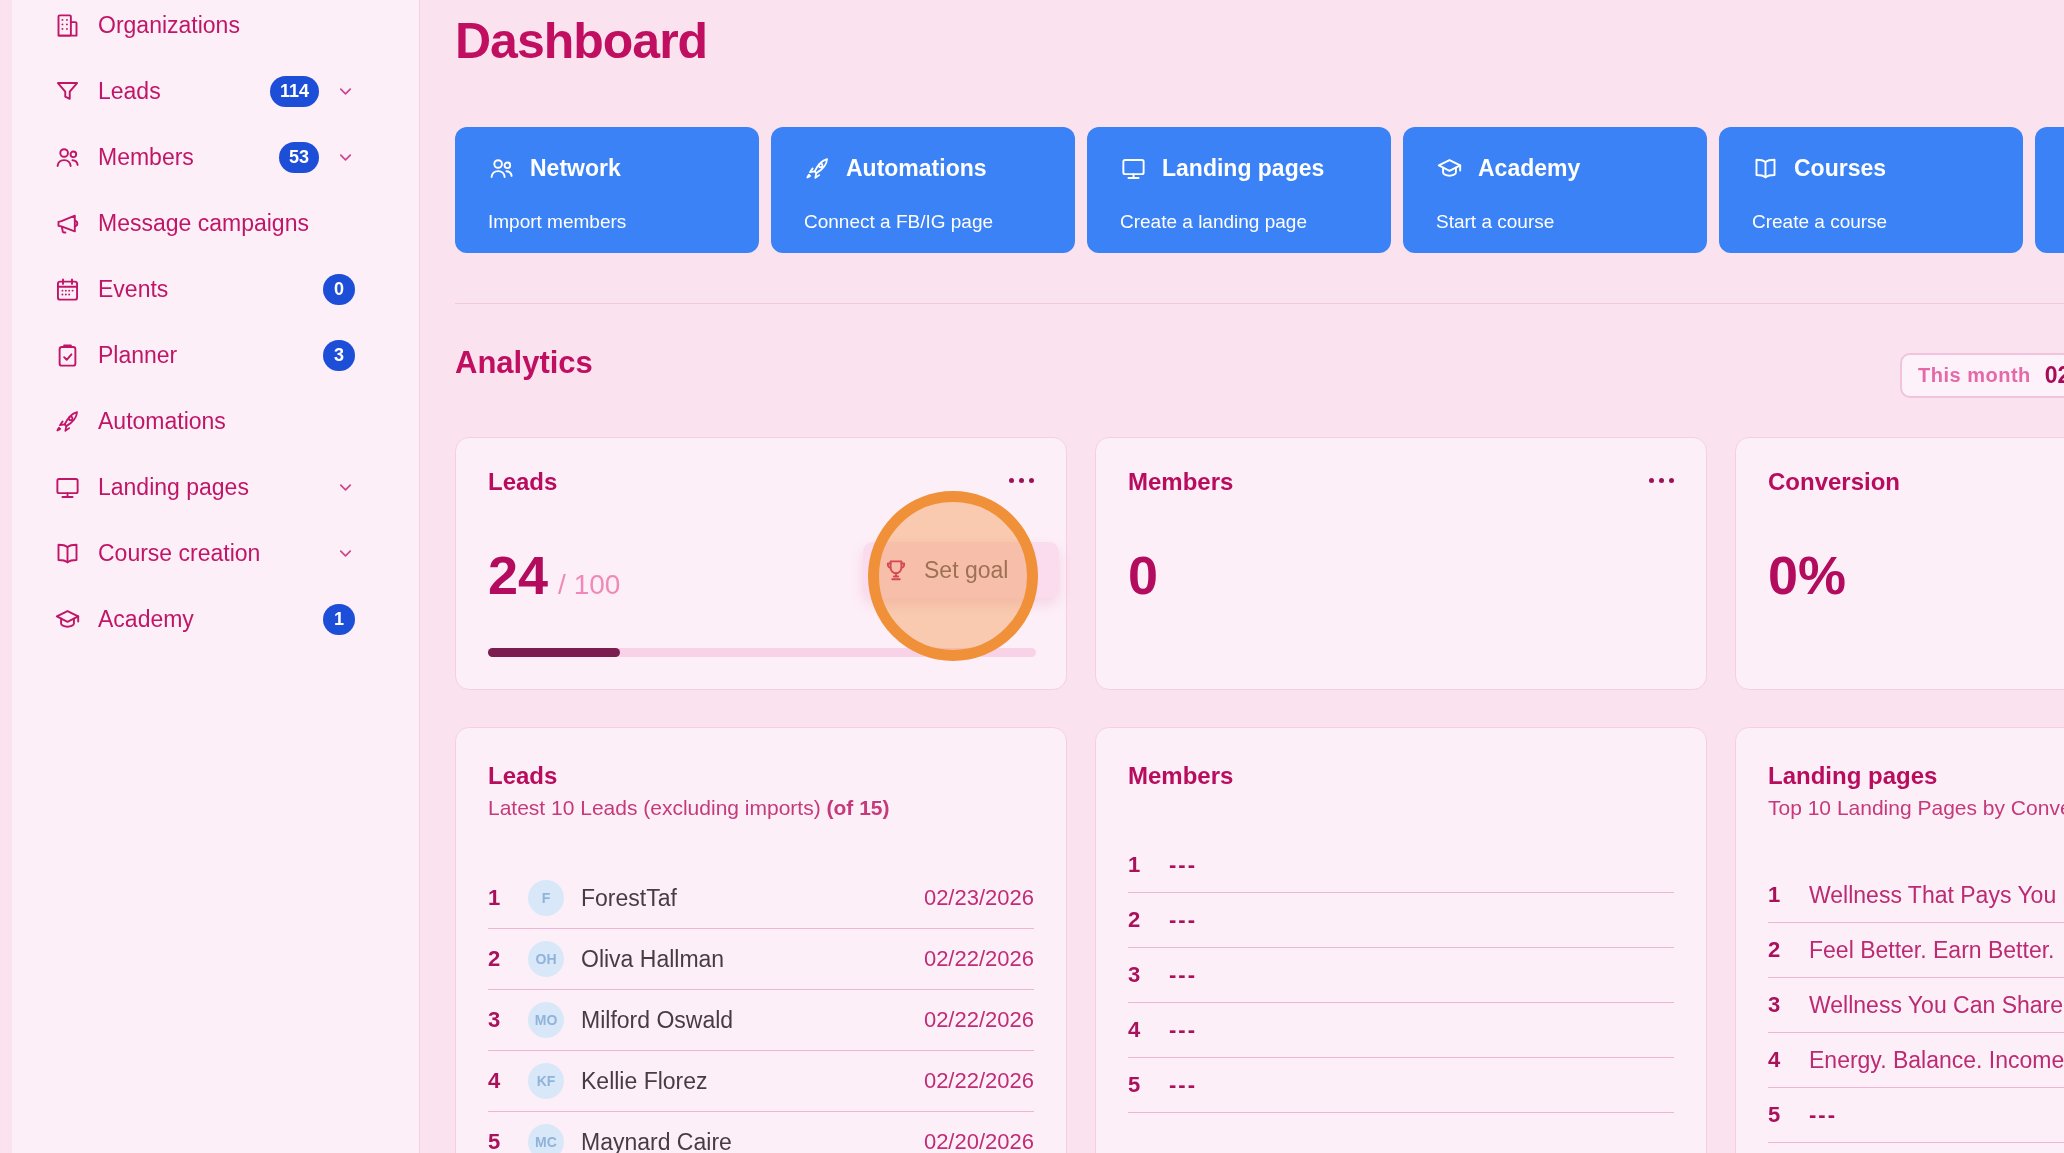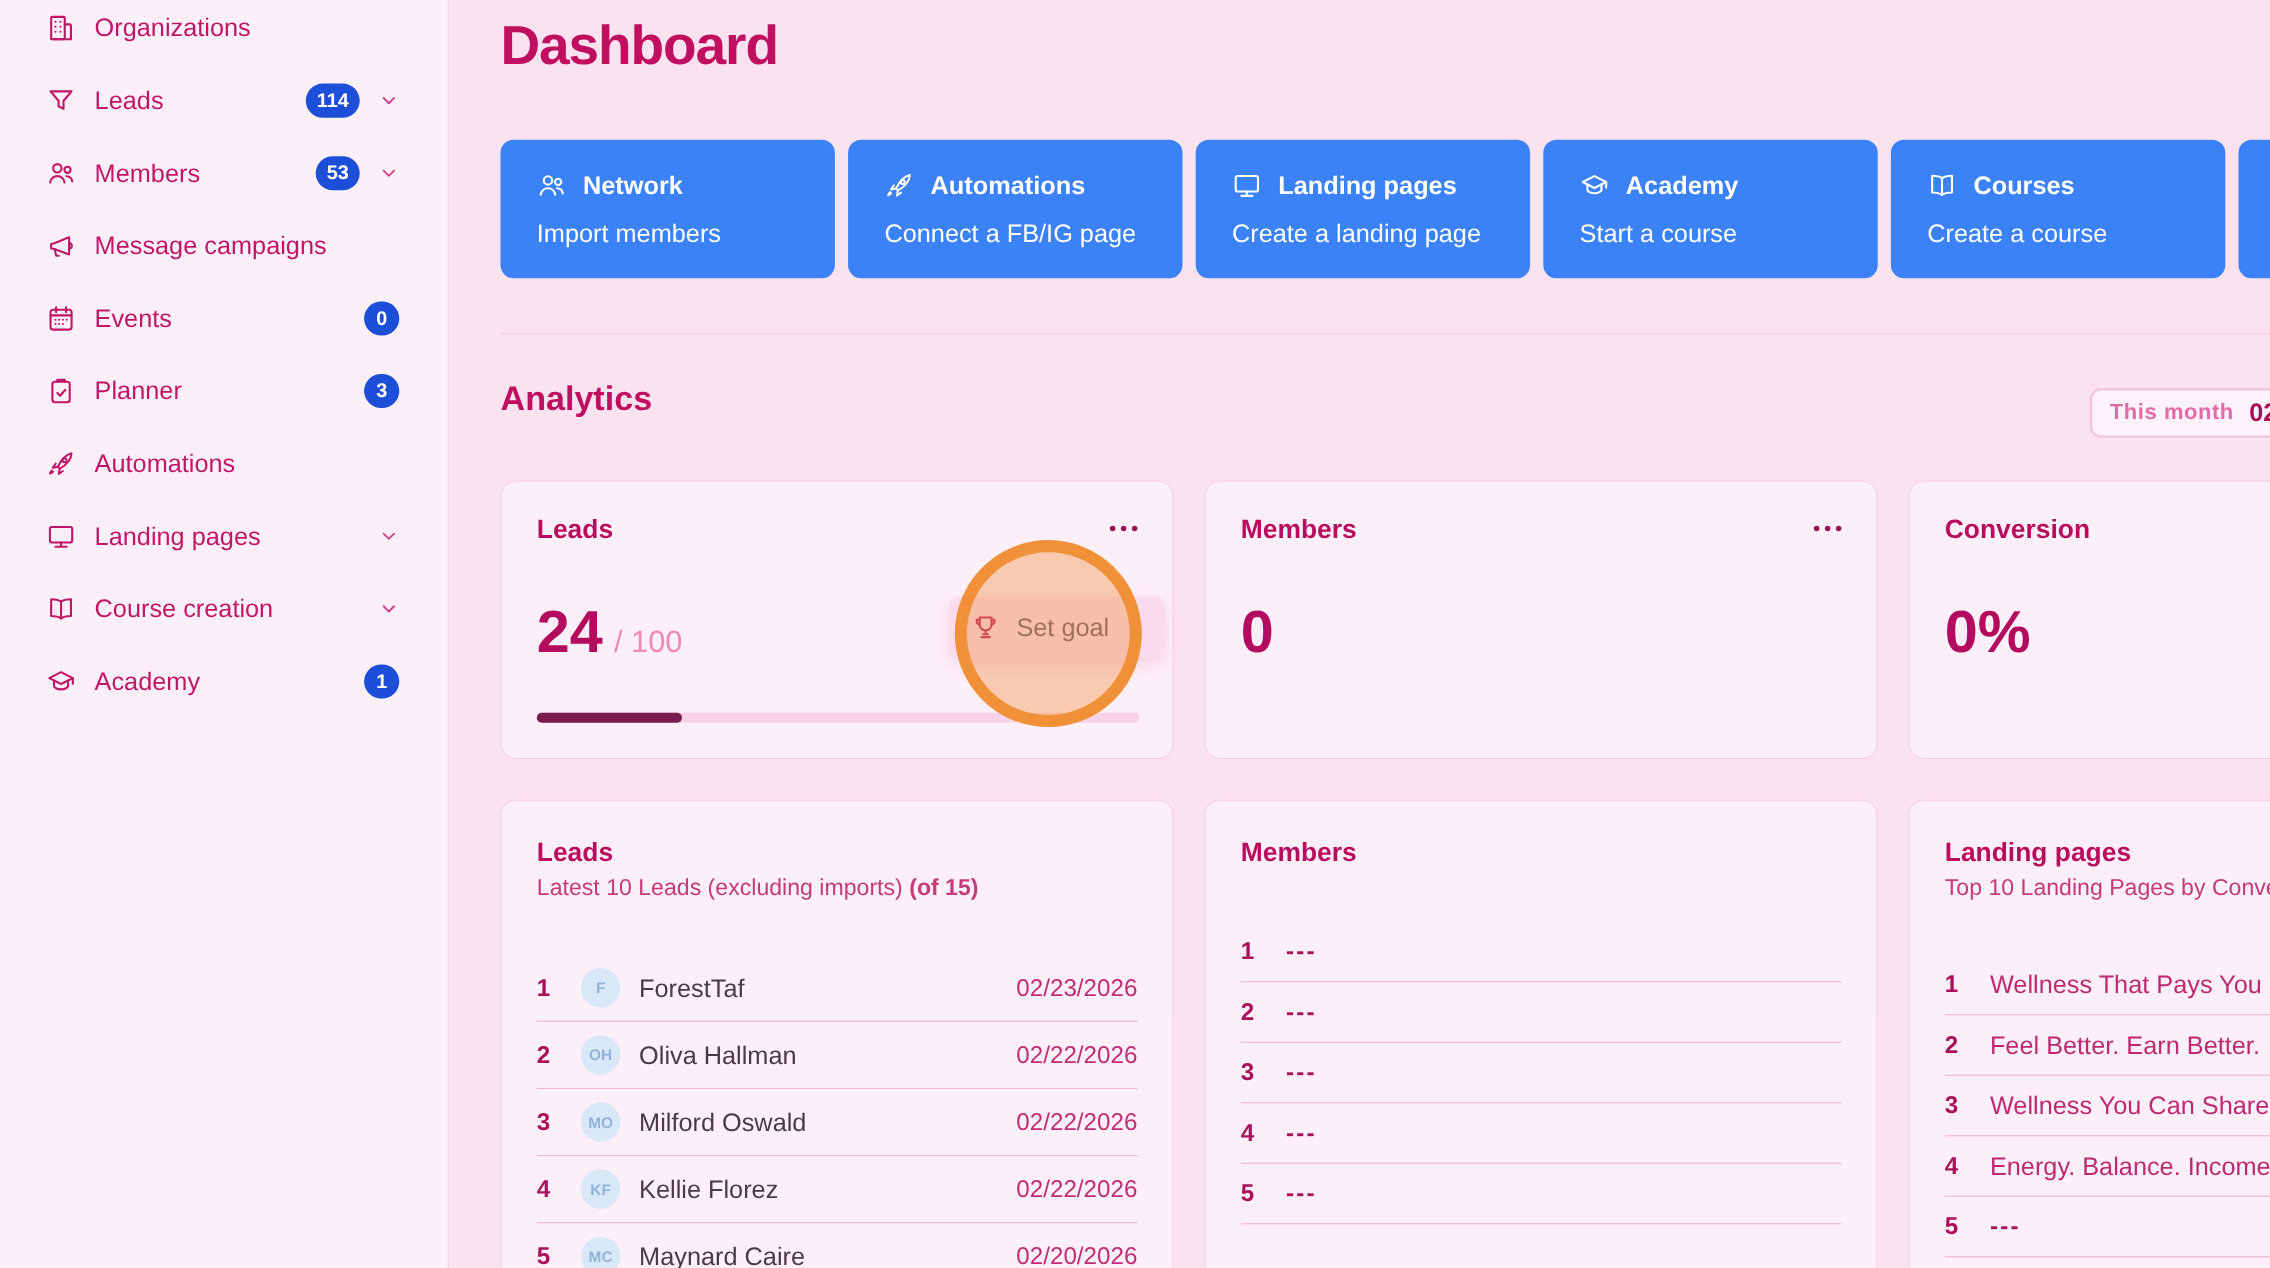--- a/index.html
+++ b/index.html
@@ -1,43 +1,43 @@
 <!DOCTYPE html>
 <html><head>
 <meta charset="utf-8">
 <style>
   * { box-sizing: border-box; margin: 0; padding: 0; }
   html,body { width:2064px; height:1153px; }
   body { font-family:"Liberation Sans", sans-serif; }
   .page { position:relative; width:2064px; height:1153px; background:#fbe2ef; overflow:hidden; }
 
   
-  .sidebar { position:absolute; left:0; top:0; width:408px; height:1153px;
-             background:#fdeff8; border-right:1px solid #f3cfe2; padding:0 44px 0 42px; }
+  .sidebar { position:absolute; left:12px; top:0; width:408px; height:1153px;
+             background:#fdeff8; border-right:1px solid #f3cfe2; padding:0 64px 0 42px; }
   .side-list { margin-top:-8px; }
   .side-item { display:flex; align-items:center; height:66px; color:#c01667; cursor:pointer; }
   .side-item .ic { width:27px; height:27px; flex:0 0 27px; }
   .side-item .lbl { font-size:23px; margin-left:17px; flex:1 1 auto; white-space:nowrap; }
   .badge { background:#1d4ed8; color:#fff; font-size:18px; font-weight:700;
            min-width:32px; height:31px; border-radius:16px; padding:0 10px;
            display:flex; align-items:center; justify-content:center; }
   .chev { width:19px; height:19px; color:#cb4890; margin-left:17px; }
 
   
   .main { position:absolute; left:408px; top:0; width:1656px; height:1153px; }
   .page-title { position:absolute; left:47px; top:12px; font-size:50px; font-weight:800;
                 color:#c00e61; letter-spacing:-1px; }
 
   .quick-row { position:absolute; left:47px; top:127px; display:flex; gap:12px; }
   .qcard { width:304px; height:126px; background:#3b82f6; border-radius:12px; flex:0 0 304px;
            padding:28px 24px 0 33px; color:#fff; cursor:pointer; }
   .qcard .trow { display:flex; align-items:center; gap:15px; }
   .qcard .ic { width:27px; height:27px; color:#fff; }
   .qcard .t { font-size:23px; font-weight:700; white-space:nowrap; }
-  .qcard .d { font-size:23px; margin-top:17px; white-space:nowrap; }
+  .qcard .d { font-size:19px; margin-top:29px; white-space:nowrap; }
 
   .hr { position:absolute; left:47px; right:0; top:303px; border-top:1px solid #f2c9de; }
 
   .section-title { position:absolute; left:47px; top:345px; font-size:31px; font-weight:700; color:#c00e61; }
 
   .period-btn { position:absolute; left:1492px; top:353px; height:45px; width:250px;
                 background:#fdf2f9; border:2px solid #f2c3dc; border-radius:10px;
                 display:flex; align-items:center; gap:14px; padding:0 16px; cursor:pointer; }
   .period-btn .pl { font-size:20px; font-weight:700; color:#e469a8; letter-spacing:.5px; white-space:nowrap; }
   .period-btn .pd { font-size:23px; font-weight:700; color:#a80c58; white-space:nowrap; }

